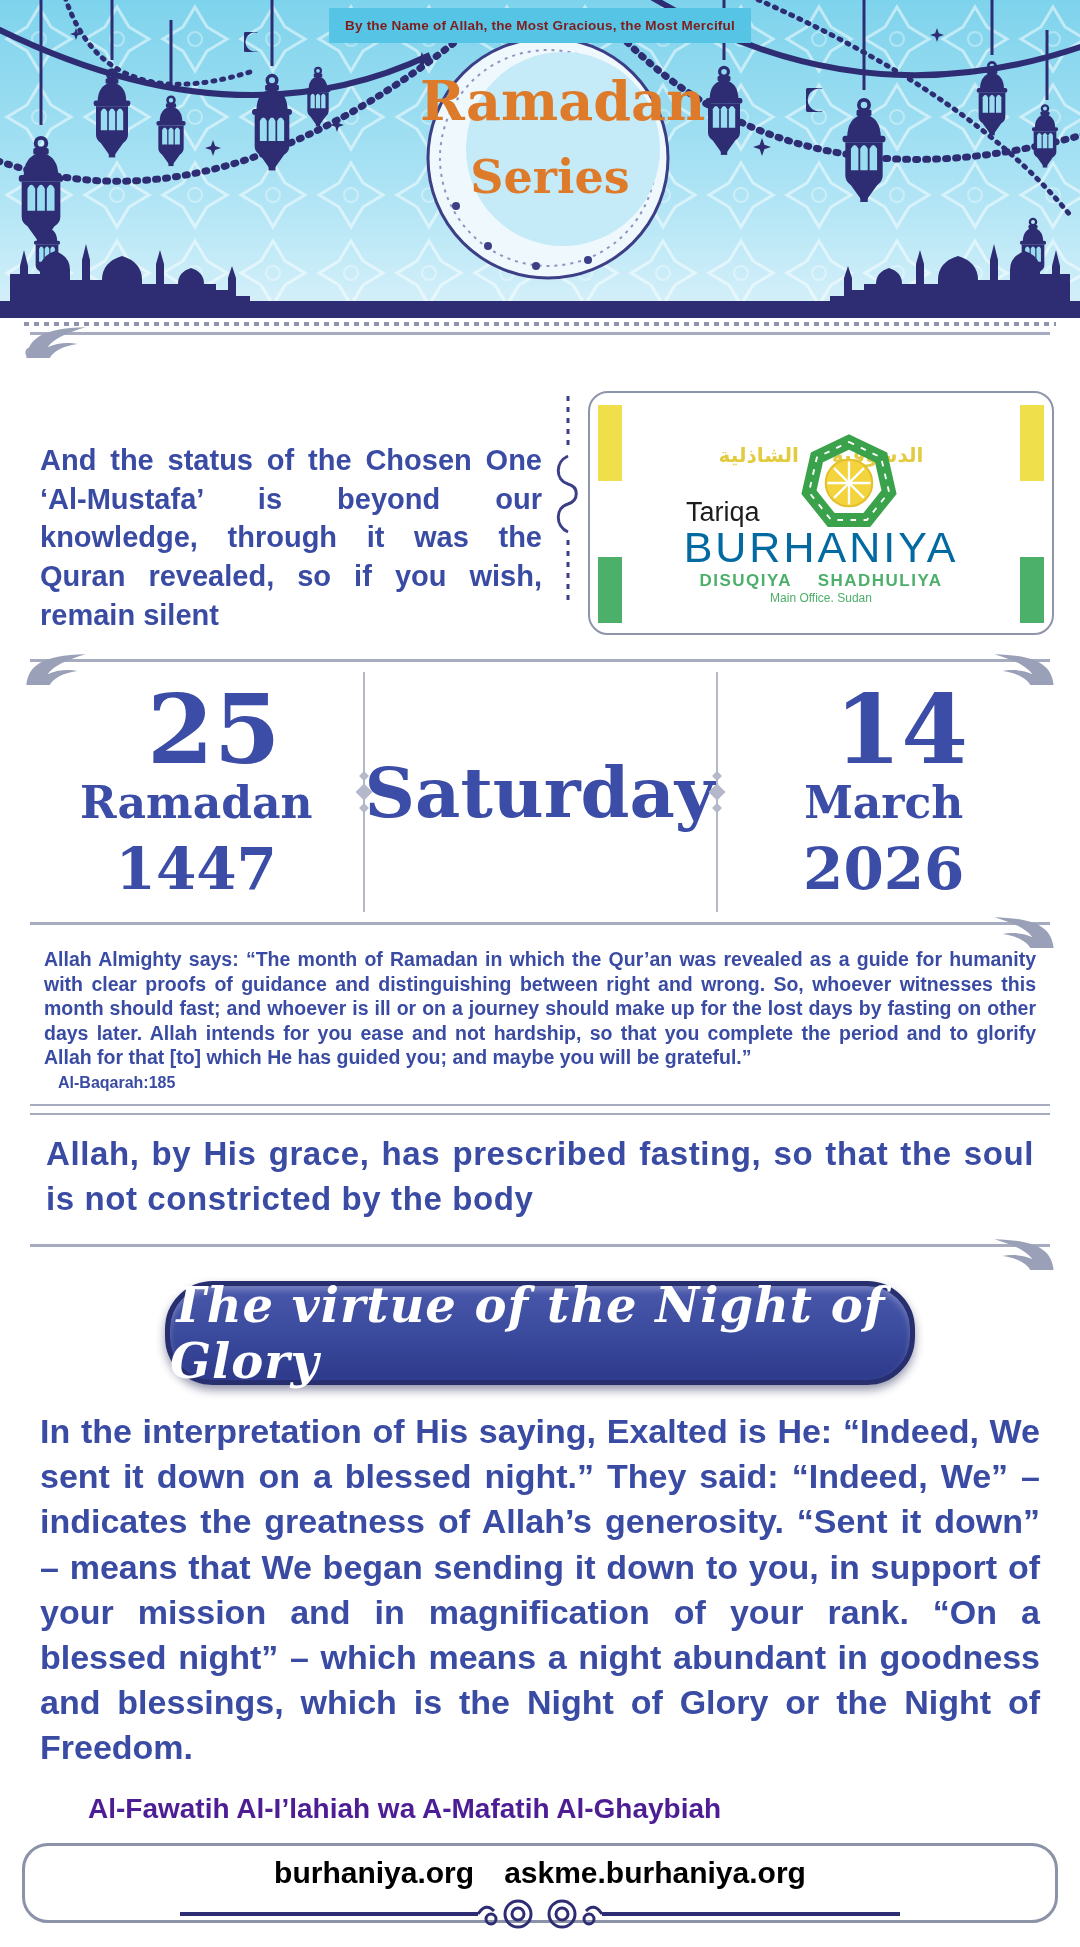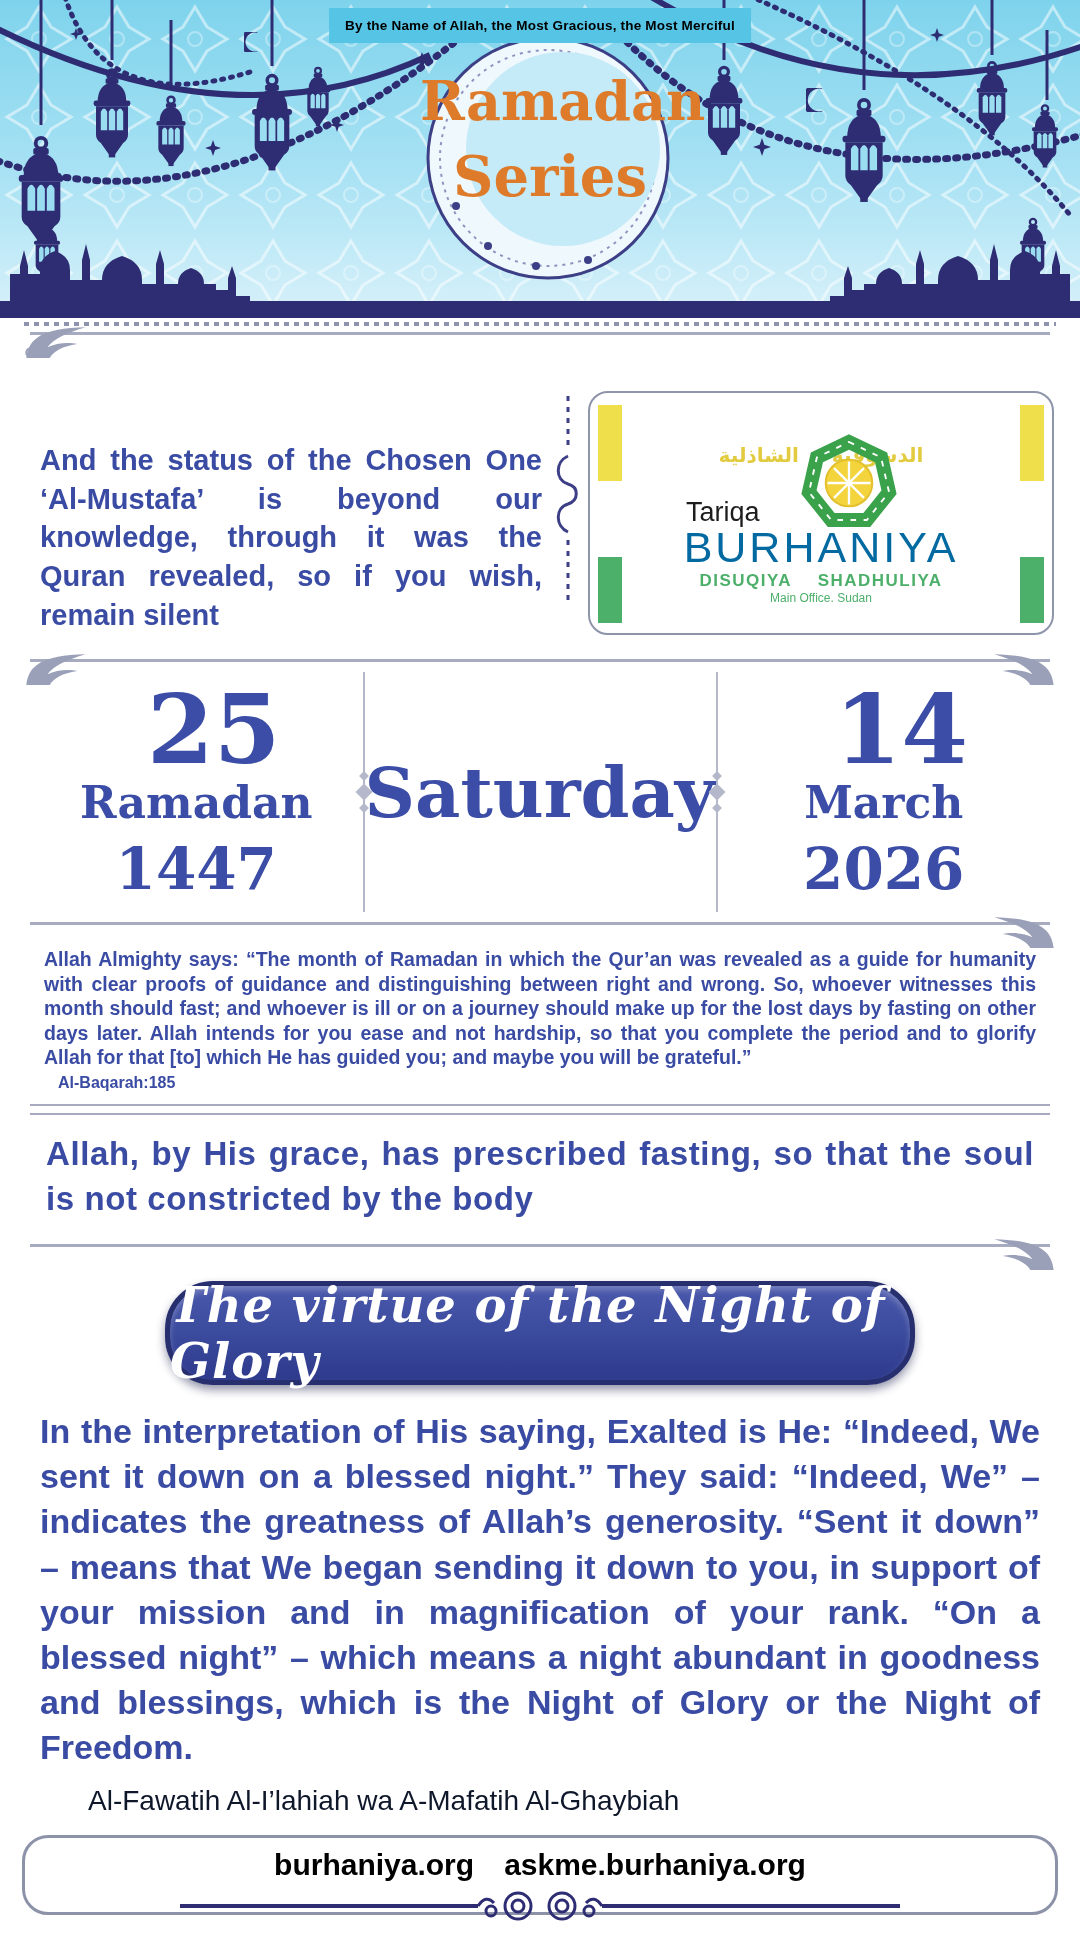--- a/index.html
+++ b/index.html
@@ -5,29 +5,29 @@
   html,body{margin:0;padding:0;}
   body{
     width:1080px;height:1947px;background:#ffffff;overflow:hidden;position:relative;
     font-family:"Liberation Sans",sans-serif;
   }
   
   .header{position:relative;width:1080px;height:318px;overflow:hidden;}
   .header-art{position:absolute;inset:0;display:block;}
   .bismillah{
     position:absolute;top:8px;left:50%;transform:translateX(-50%);
-    background:#56c4e5;color:#000000;font-weight:bold;font-size:13.5px;
+    background:#56c4e5;color:#7f1d1d;font-weight:bold;font-size:13.5px;
     padding:10px 16px;letter-spacing:.2px;white-space:nowrap;z-index:3;
   }
   .moon-title{
     position:absolute;left:420px;top:74px;width:260px;z-index:2;text-align:center;
     font-family:"DejaVu Serif",serif;font-weight:bold;color:#dd7b2b;
   }
   .moon-title .t1{font-size:54px;line-height:1;}
-  .moon-title .t2{font-size:56px;line-height:1;margin-top:20px;}
+  .moon-title .t2{font-size:46px;line-height:1;margin-top:26px;}
   .stitches{height:4px;margin:4px 24px 2px;
     background:repeating-linear-gradient(90deg,#8f93ad 0 5px,transparent 5px 10px);}
   
   .sheet{position:relative;padding:0 0 10px;}
   .divider{position:relative;margin:6px 30px;height:3px;background:#a6abc0;}
   .divider.double{height:7px;background:none;border-top:2px solid #a6abc0;border-bottom:2px solid #a6abc0;}
   .flourish{position:absolute;width:64px;height:36px;top:-8px;}
   .fl-left{left:-6px;}
   .fl-right{right:-6px;transform:scaleX(-1);}
   
@@ -83,21 +83,21 @@
   .pill{
     margin:24px auto 16px;width:740px;height:94px;border-radius:48px;
     background:linear-gradient(180deg,#4a58ab 0%,#3c4c9f 45%,#2e3a8c 100%);
     border:5px solid #272f6e;display:flex;align-items:center;justify-content:center;
     box-shadow:0 5px 10px rgba(20,25,70,.45), inset 0 4px 6px rgba(255,255,255,.25);
   }
   .pill-title{color:#ffffff;font-family:"DejaVu Serif",serif;font-style:italic;font-weight:bold;
     font-size:48px;letter-spacing:1px;}
   .article-body{margin:24px 40px 0;color:#3a4ba4;font-weight:bold;font-size:34px;line-height:1.33;
     text-align:justify;}
-  .article-source{margin:14px 0 0 88px;color:#0f172a;font-weight:normal;font-size:28px;}
+  .article-source{margin:22px 0 0 88px;color:#4c1d95;font-weight:bold;font-size:28px;}
   
   .footer-box{
     position:relative;margin:18px 22px 0;border:3px solid #8c92a8;border-radius:26px;
     padding:10px 10px 30px;text-align:center;
   }
   .site-row{display:flex;justify-content:center;gap:30px;}
   .site-link{color:#000000;font-weight:bold;font-size:30px;text-decoration:none;}
   .org-line{color:#3a4ba4;font-weight:bold;font-size:29px;margin-top:8px;}
   .footer-ornament{position:absolute;left:50%;bottom:-18px;transform:translateX(-50%);
     width:720px;height:44px;background:#ffffff00;}

